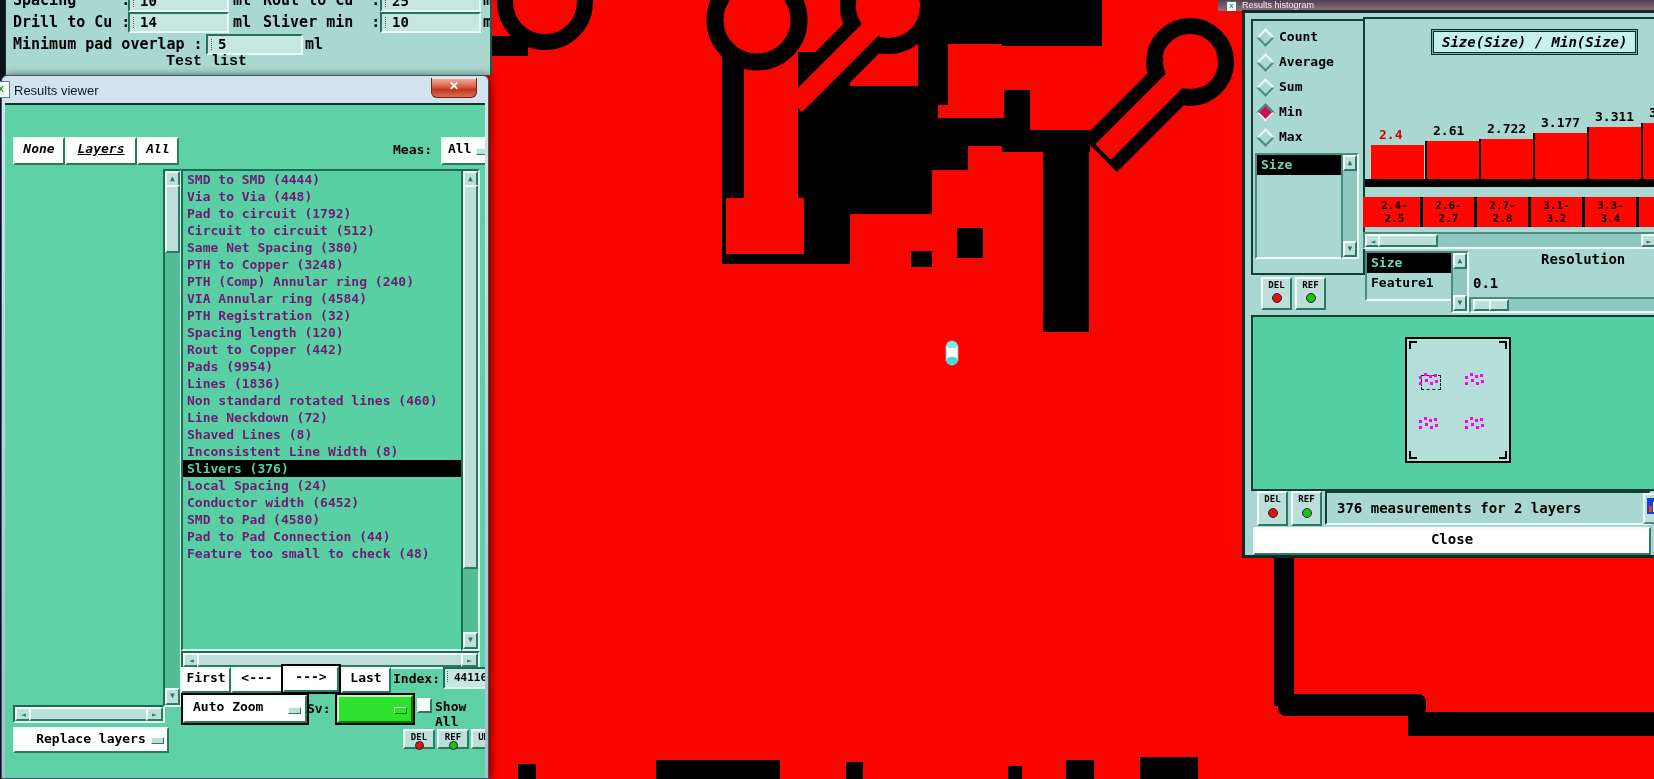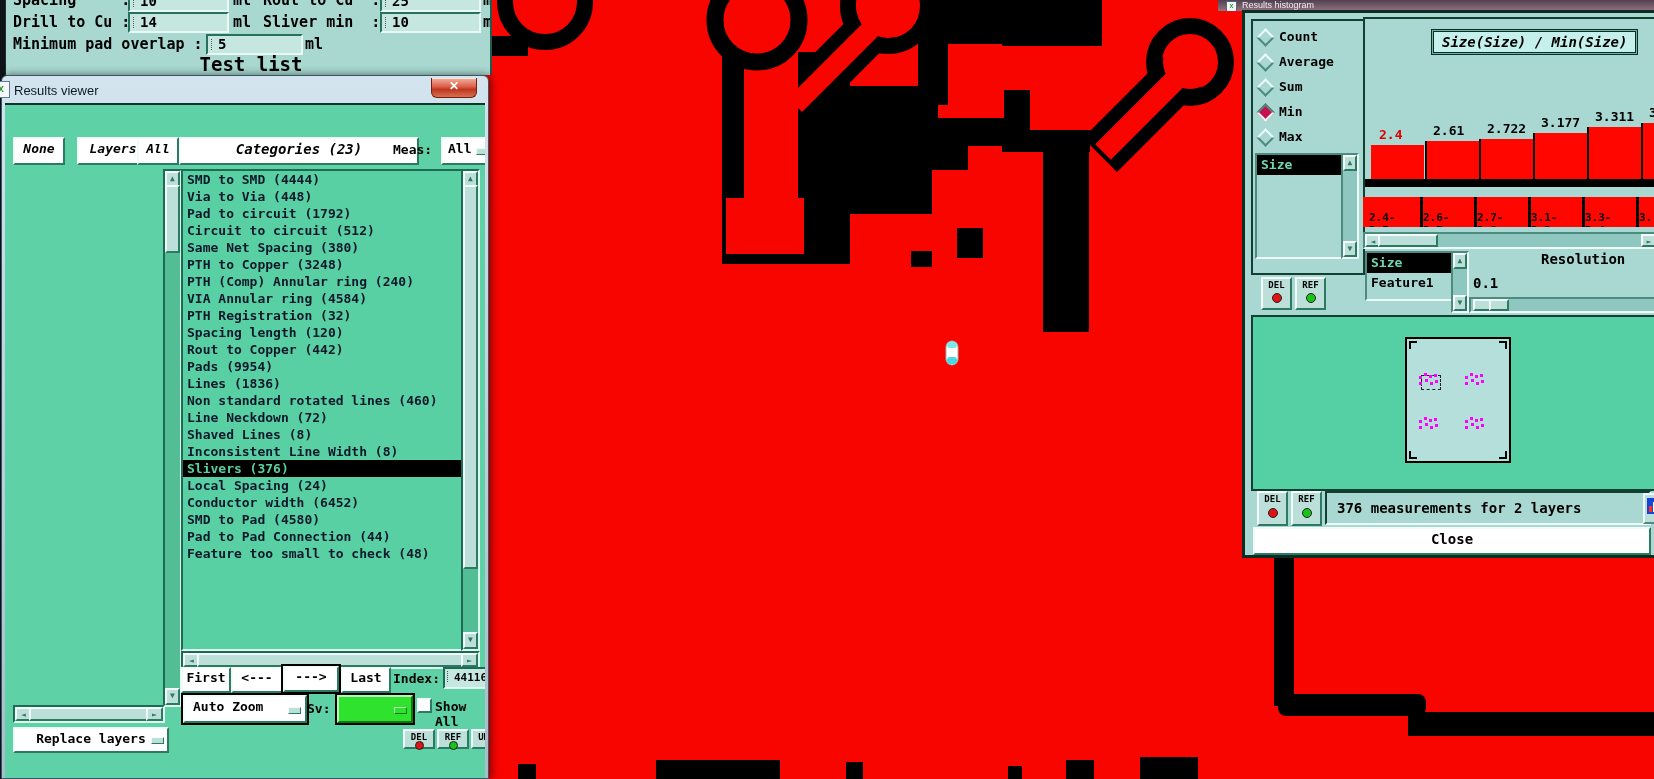--- a/index.html
+++ b/index.html
@@ -36,21 +36,21 @@
            color:#fff;text-align:center;font:bold 12px/17px "Liberation Sans",sans-serif;
            box-shadow:inset 0 1px 0 rgba(255,255,255,.65);}
   #v-body{position:absolute;left:3px;right:3px;top:27px;bottom:0;background:#5fd1a6;
           border-top:2px solid #0e3328;overflow:hidden;}
   #slc{left:6px;top:5px;right:8px;height:20px;background:#52cfa1;border:1px solid #0c3b2c;
        box-shadow:inset 0 1px 0 #9fe9cc;text-align:center;
        font-family:"Liberation Serif",serif;font-weight:bold;font-size:16px;line-height:20px;color:#000;}
   .vbtn{position:absolute;height:24px;font-size:13px;font-weight:bold;font-style:italic;
         text-align:center;line-height:20px;color:#000;}
   .list{background:#58d0a4;overflow:hidden;}
-  .li{height:17px;line-height:17px;font-size:13px;font-weight:bold;padding-left:4px;white-space:pre;color:#0f172a;}
+  .li{height:17px;line-height:17px;font-size:13px;font-weight:bold;padding-left:4px;white-space:pre;color:#701a75;}
   .li.sel{background:#000;color:#58d0a4;}
   .sb{background:#53bd96;}
   .sbtn{position:absolute;background:#bcdfd9;--lt:#f1fbf8;--dk:#2c7a61;text-align:center;
         color:#2f7a61;font-size:8px;line-height:12px;}
   .thumb{position:absolute;background:#bcdfd9;--lt:#f1fbf8;--dk:#2c7a61;}
   .dash{position:absolute;width:11px;height:5px;background:#bcdfd9;border:1px solid;
         border-color:#f1fbf8 #2c7a61 #2c7a61 #f1fbf8;}
   .dot{position:absolute;width:7px;height:7px;border-radius:50%;border:1px solid #222;}
   .minib{position:absolute;width:28px;height:16px;background:#bcdfd9;--lt:#f1fbf8;--dk:#2c7a61;
          font-size:9px;font-weight:bold;text-align:center;line-height:12px;color:#000;}
@@ -67,21 +67,21 @@
   .statrow{position:relative;height:25px;}
   .dia{position:absolute;left:6px;top:6px;width:9px;height:9px;transform:rotate(45deg);
        background:#a8d8d1;border:2px solid;border-color:#eefaf7 #4d8a80 #4d8a80 #eefaf7;}
   .dia.sel{background:#c81050;border-color:#4d8a80 #eefaf7 #eefaf7 #4d8a80;}
   .statlab{position:absolute;left:26px;top:4px;font-size:13px;font-weight:bold;color:#000;}
   .hli{height:20px;line-height:20px;font-size:13px;font-weight:bold;padding-left:4px;color:#000;}
   .hli.sel{background:#000;color:#6fd8b2;}
   .bar{position:absolute;}
   .barlab{position:absolute;font-size:13px;font-weight:bold;white-space:pre;}
   .bin{position:absolute;top:0;height:38px;border-right:3px solid #000;box-sizing:border-box;
-       font-size:11px;font-weight:bold;line-height:13px;color:#000;padding-top:14px;}
+       text-align:center;font-size:11px;font-weight:bold;line-height:13px;color:#000;padding-top:2px;}
   .mdot{position:absolute;width:3px;height:3px;}
   .ctick{position:absolute;width:6px;height:6px;}
   .refbtn{position:absolute;width:27px;height:29px;background:#bcdfd9;--lt:#f1fbf8;--dk:#2c7a61;
           font-size:9px;font-weight:bold;text-align:center;line-height:13px;color:#000;}
   .rdot{position:absolute;left:9px;top:14px;width:8px;height:8px;border-radius:50%;border:1px solid #222;}
 </style>
 </head>
 <body>
 
 <div id="screen">
@@ -148,35 +148,34 @@
       <span class="plabel mono" style="left:227px;top:1px;">ml</span>
       <span class="plabel mono" style="left:257px;top:1px;">Sliver min  :</span>
       <span class="pfield mono" style="left:374px;top:0;width:94px;"><span class="tcur"></span><span>10</span></span>
       <span class="plabel mono" style="left:477px;top:1px;">ml</span>
     </div>
     <div class="prow" style="left:0;top:34px;">
       <span class="plabel mono" style="left:7px;top:1px;">Minimum pad overlap :</span>
       <span class="pfield mono" style="left:200px;top:0;width:90px;"><span class="tcur"></span><span>5</span></span>
       <span class="plabel mono" style="left:299px;top:1px;">ml</span>
     </div>
-    <div class="plabel mono" style="left:160px;top:53px;width:170px;text-align:center;font-size:19px;">Test list</div>
+    <div class="plabel mono" style="left:160px;top:53px;width:170px;text-align:left;font-size:15px;font-family:Liberation Mono, monospace;">Test list</div>
   </div>
 
   <div id="viewer" class="abs">
     <div style="position:relative;height:24px;">
       <div id="v-title">
         <span class="winicon">x</span>
       Results viewer</div>
       <div id="v-close">✕</div>
     </div>
     <div id="v-body" class="gctx">
       <div class="vbtn btn out" style="left:8px;top:32px;width:48px;">None</div>
-      <div class="vbtn btn out" style="left:72px;top:32px;width:68px;">Layers</div>
+      <div class="vbtn btn out" style="left:60px;top:32px;width:68px;text-decoration:underline;">Layers</div>
       <div class="vbtn btn out" style="left:132px;top:32px;width:38px;">All</div>
-      <div class="vbtn btn out" style="left:174px;top:32px;width:236px;font-size:14px;">Categories (23)</div>
       <span class="mono abs" style="left:388px;top:37px;font-size:13px;">Meas:</span>
       <div class="vbtn btn out" style="left:436px;top:32px;width:44px;font-style:normal;text-align:left;padding-left:5px;">
         <span>All</span>
         <span class="dash" style="right:3px;top:9px;"></span>
       </div>
 
       <div class="abs sb in gctx" style="left:158px;top:64px;width:15px;height:534px;">
         <div class="sbtn out" style="left:0px;top:0px;width:11px;height:13px;">▲</div>
         <div class="thumb out" style="left:0px;top:14px;width:11px;height:64px;"></div>
         <div class="sbtn out" style="left:0px;bottom:0px;width:11px;height:13px;">▼</div>

